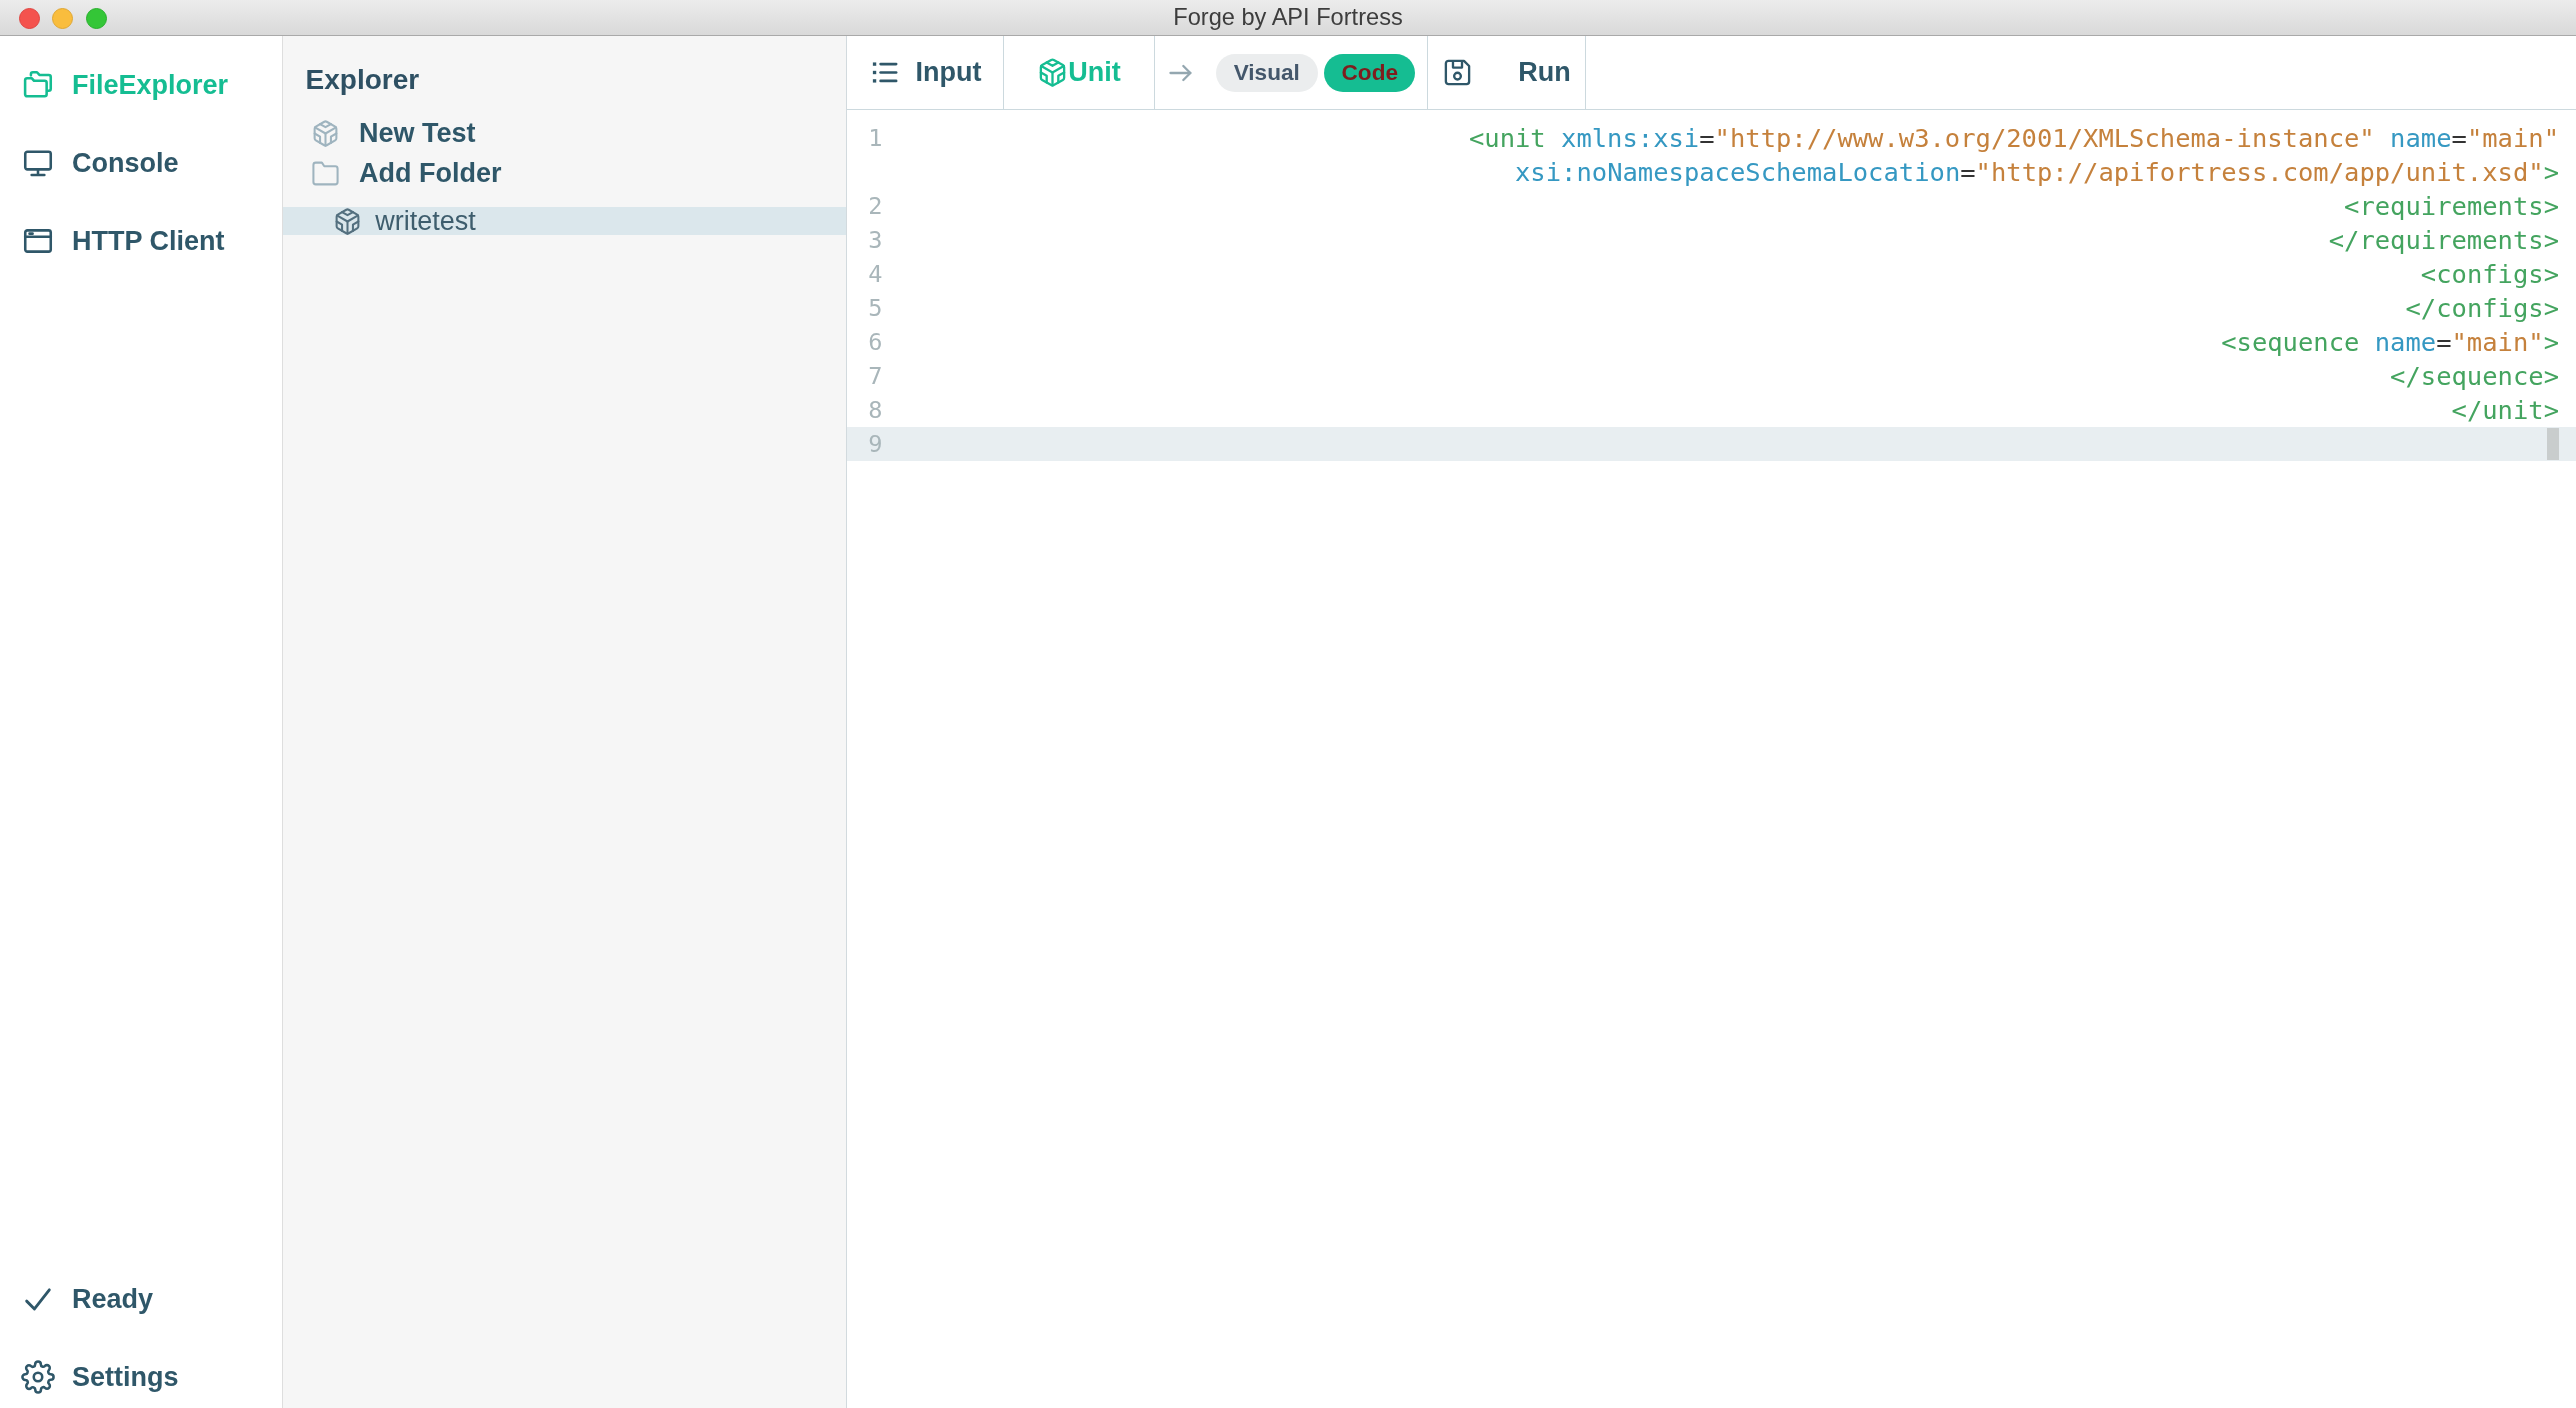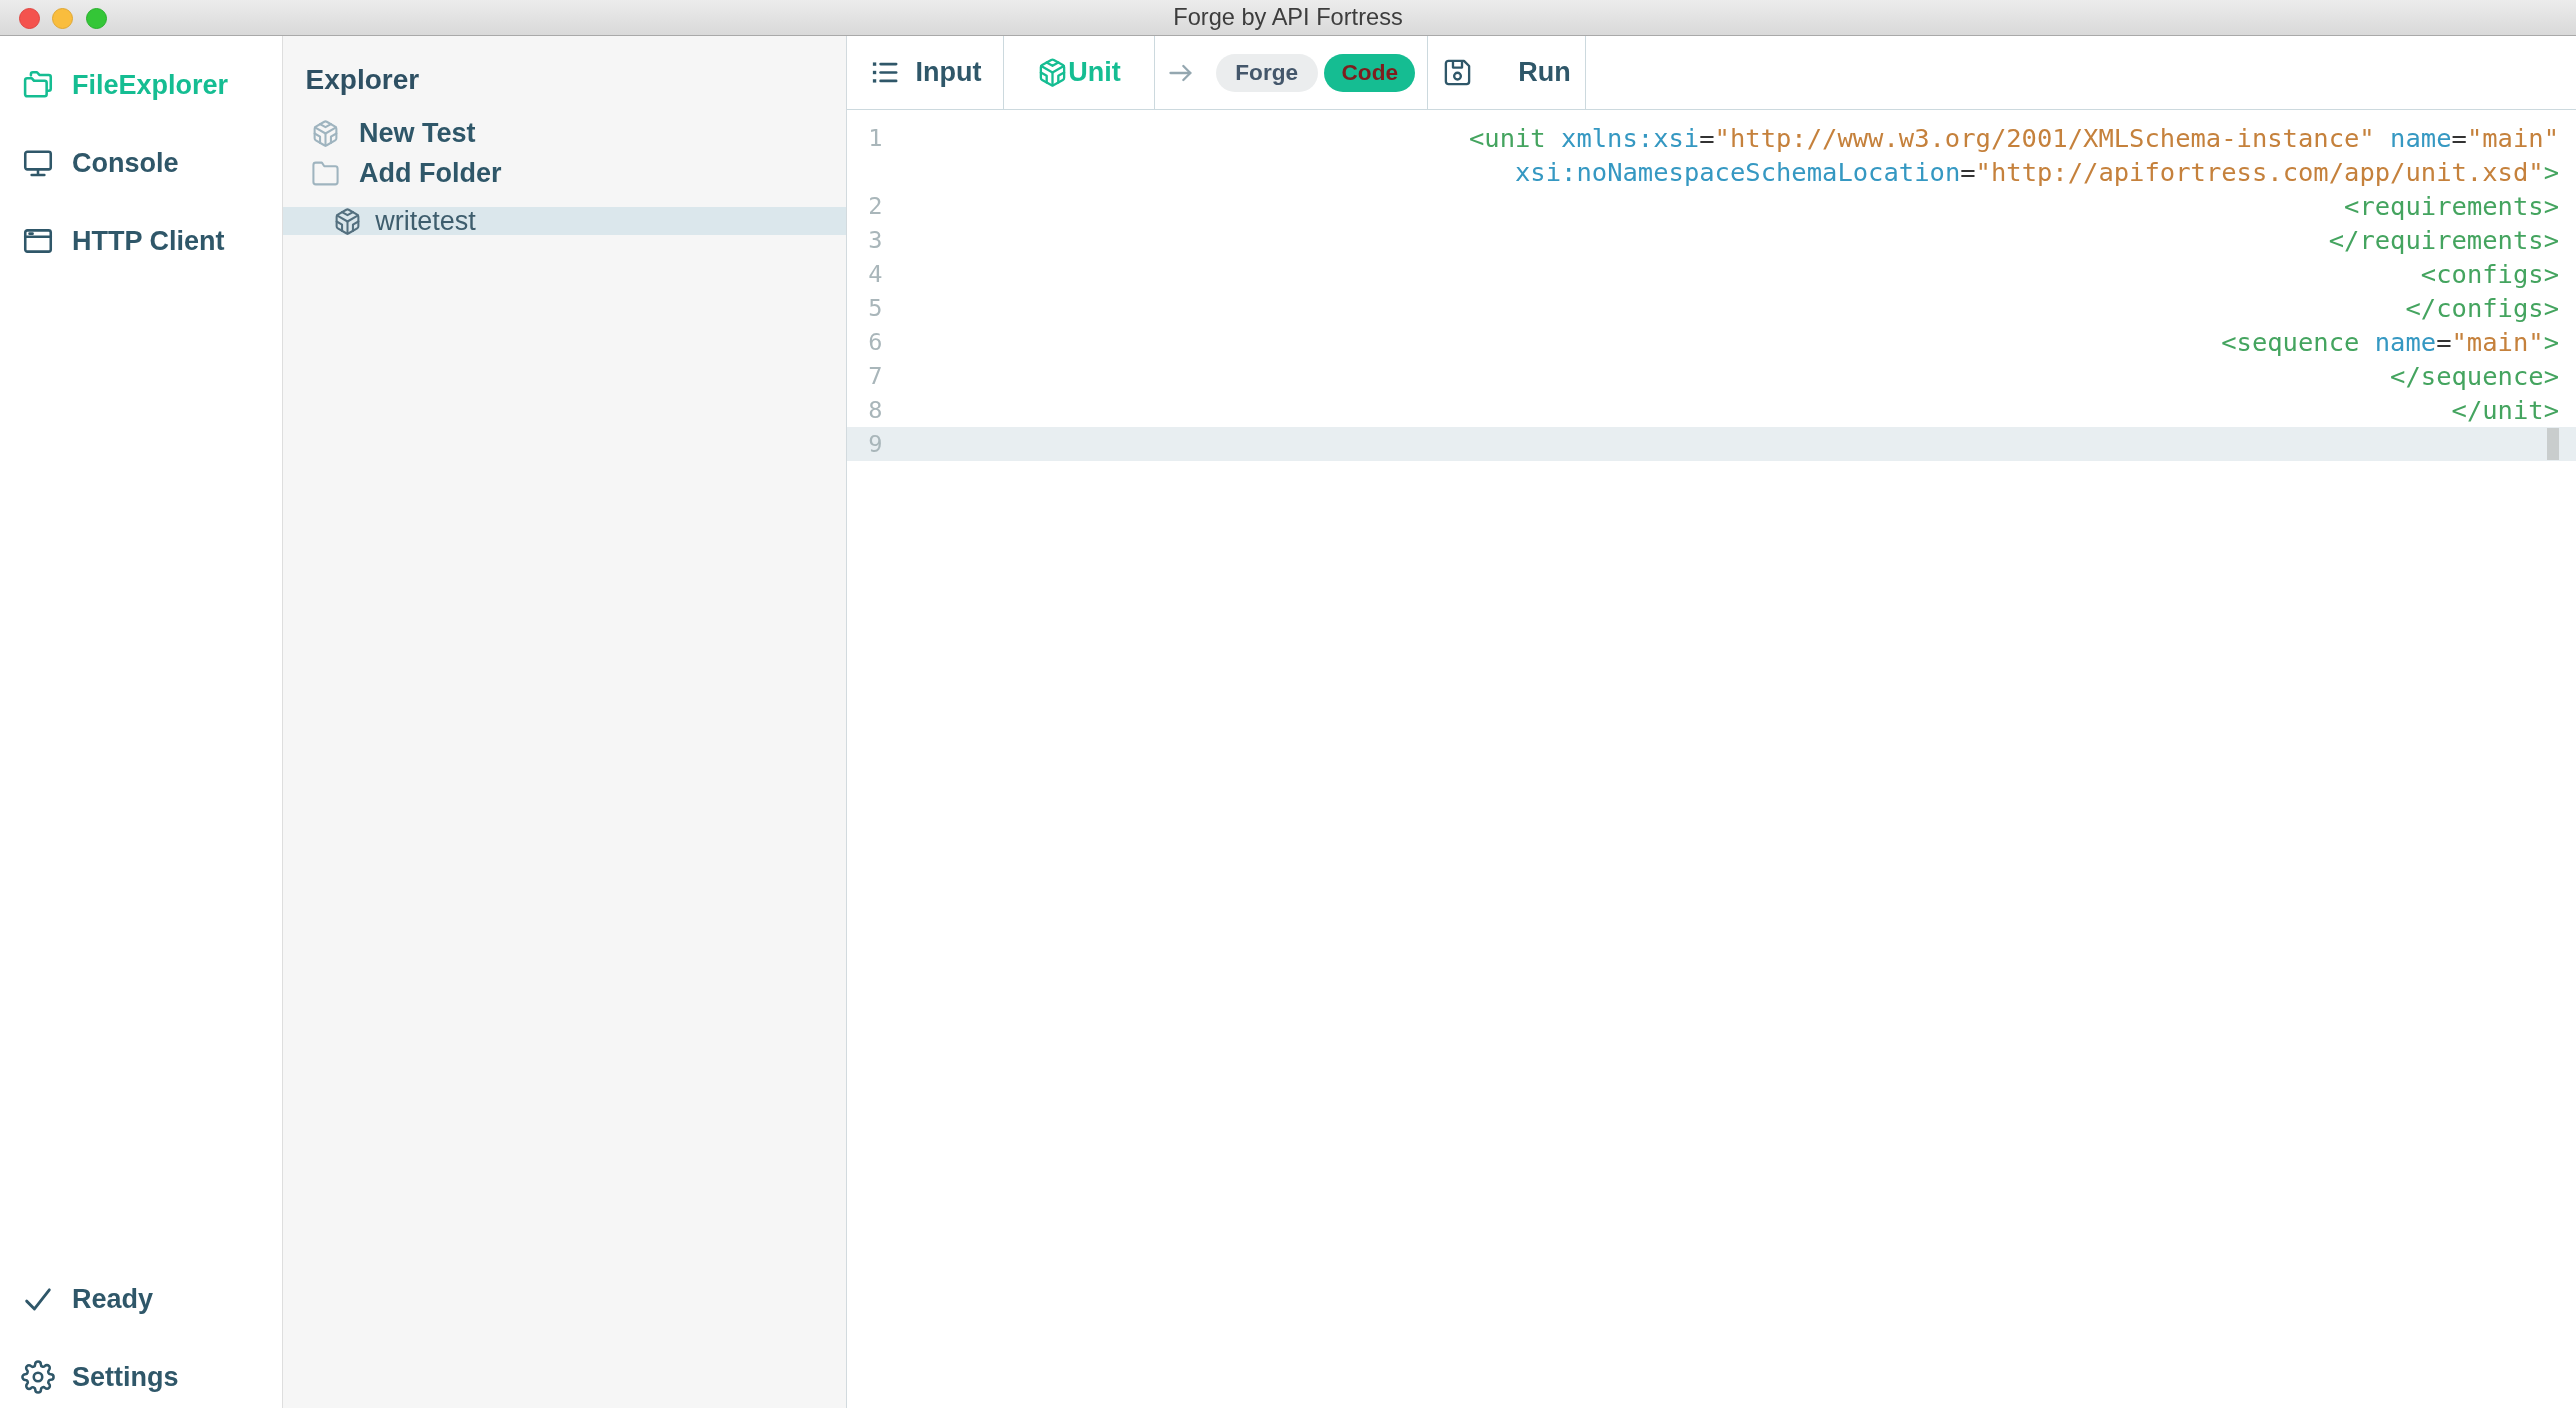--- a/index.html
+++ b/index.html
@@ -267,21 +267,21 @@
           <line x1="12" y1="22.08" x2="12" y2="12"></line>
         </svg>
         <span>Unit</span>
       </div>
       <div class="tb-cell cell-view">
         <svg class="arrow-icon" viewBox="0 0 24 24" fill="none" stroke="currentColor" stroke-width="2" stroke-linecap="round" stroke-linejoin="round">
           <line x1="3" y1="12" x2="20" y2="12"></line>
             <polyline points="14 6 20 12 14 18"></polyline>
         </svg>
         <div class="pill pill-visual">
-          <span>Forge</span>
+          <span>Visual</span>
         </div>
         <div class="pill pill-code">
           <span>Code</span>
         </div>
       </div>
       <div class="tb-cell cell-run">
         <svg viewBox="0 0 24 24" fill="none" stroke="currentColor" stroke-width="1.8" stroke-linecap="round" stroke-linejoin="round">
           <path d="M3 5A2 2 0 0 1 5 3h12l4 4v12a2 2 0 0 1-2 2H5a2 2 0 0 1-2-2z"></path>
           <path d="M8.5 3.4v4.8h7V3.4"></path>
           <circle cx="12" cy="14.8" r="2.6"></circle>

